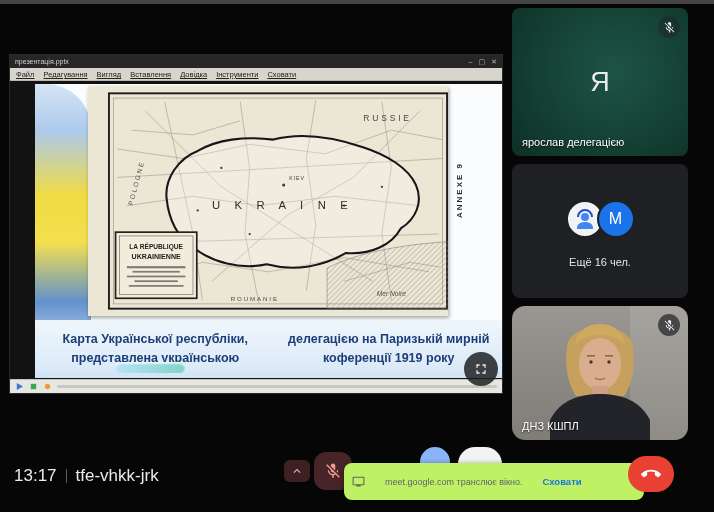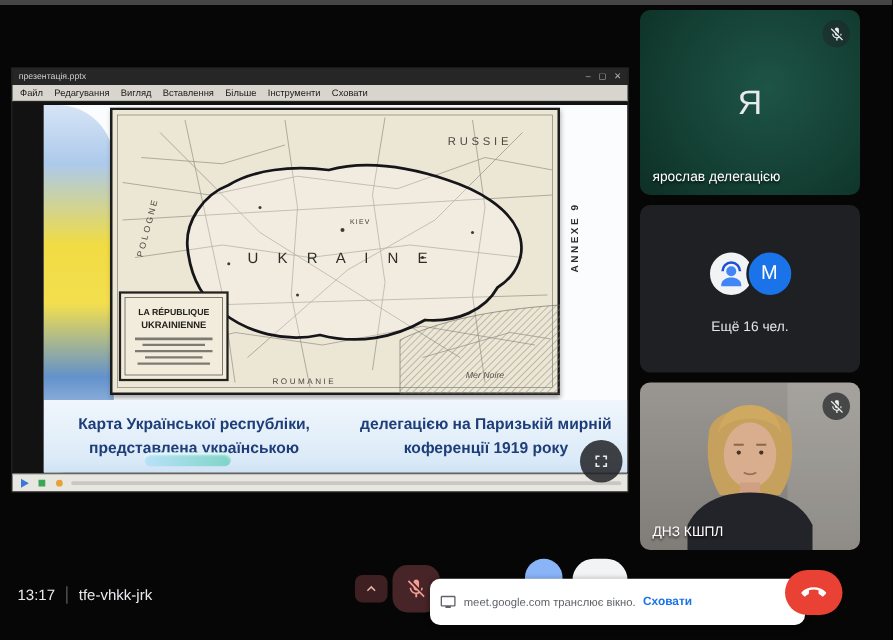--- a/index.html
+++ b/index.html
@@ -8,32 +8,32 @@
     position:relative; width:714px; height:512px; background:#060606;
     overflow:hidden; font-family:"Liberation Sans", sans-serif;
   }
   .top-edge { position:absolute; left:0; top:0; width:100%; height:4px; background:#454545; }
 
   
   .share { position:absolute; left:10px; top:55px; width:492px; height:338px; background:#141414; box-shadow:0 0 0 1px #2a2a2a; }
   .win-title { position:absolute; left:0; top:0; right:0; height:13px; background:#262626; color:#cfcfcf; font-size:7px; line-height:13px; padding:0 5px; display:flex; }
   .win-title .spacer { flex:1; }
   .win-ctl { color:#b5b5b5; font-size:7px; margin-left:6px; cursor:default; }
-  .win-menu { position:absolute; left:0; top:13px; right:0; height:13px; background:#d8d5ce; border-bottom:1px solid #b9b6ae; font-size:7.5px; line-height:13px; color:#22211e; display:flex; gap:9px; padding:0 6px; white-space:nowrap; }
+  .win-menu { position:absolute; left:0; top:13px; right:0; height:13px; background:#d8d5ce; border-bottom:1px solid #b9b6ae; font-size:7.5px; line-height:13px; color:#22211e; display:flex; gap:9px; padding:0 6px; white-space:nowrap;text-decoration:underline; }
   .win-content { position:absolute; left:0; top:26px; right:0; bottom:14px; background:#121212; overflow:hidden; }
   .win-bottom { position:absolute; left:0; right:0; bottom:0; height:14px; background:#e8e6e1; border-top:1px solid #c4c2bc; display:flex; align-items:center; gap:5px; padding:0 5px; }
   .mini-icon { width:9px; height:9px; display:inline-block; }
   .mini-track { flex:1; height:3px; background:#c9c7c1; border-radius:2px; }
 
   
   .slide { position:absolute; left:25px; top:3px; width:467px; height:294px; background:#fbfcfe; overflow:hidden; }
   .slide-strip { position:absolute; left:0; top:0; width:56px; height:100%;
     background:linear-gradient(180deg,#d4e3f5 0%,#a9c7ea 16%,#f0da3a 38%,#f3de45 54%,#5b8cc9 74%,#cfe0f4 94%);
     border-top-right-radius:45px; border-bottom-right-radius:45px; opacity:.95; }
-  .map-wrap { position:absolute; left:53px; top:2px; width:360px; height:230px; background:#ece6d4; box-shadow:1px 2px 4px rgba(0,0,0,.35); }
+  .map-wrap { position:absolute; left:53px; top:2px; width:360px; height:230px; background:#ece6d4; box-shadow:1px 2px 4px rgba(0,0,0,.35);padding-left:20px; }
   .map-svg { display:block; width:100%; height:100%; }
   .annexe { position:absolute; left:420px; top:78px; writing-mode:vertical-rl; transform:rotate(180deg);
     font-size:8px; font-weight:bold; letter-spacing:2px; color:#2a2a2a; }
   .caption { position:absolute; left:0; right:0; top:236px; height:58px;
     background:linear-gradient(180deg,#f0f6fc 0%,#dcebf8 80%,#cfe2f4 100%);
     display:flex; flex-direction:row; justify-content:center; align-items:center;
     color:#1d3e79; font-size:12.5px; font-weight:bold; line-height:1.55; text-align:center; }
   .caption-pill { position:absolute; left:80px; bottom:5px; width:70px; height:11px; border-radius:6px;
     background:linear-gradient(90deg,#b9e2f8,#7fd4c8); box-shadow:inset 0 2px 2px rgba(255,255,255,.8); }
 
@@ -48,36 +48,36 @@
   .tile-initial { color:#e8eaed; font-size:27px; }
   .tile-name { position:absolute; left:10px; bottom:8px; color:#fff; font-size:11px; text-shadow:0 1px 2px rgba(0,0,0,.7); }
   .mic-off-badge { position:absolute; right:8px; top:8px; width:22px; height:22px; border-radius:50%;
     background:rgba(32,33,36,.45); display:flex; align-items:center; justify-content:center; }
   .tile2 { top:164px; height:134px; background:#1e2023; }
   .avatars { position:absolute; left:0; right:0; top:36px; display:flex; justify-content:center; }
   .av-circle { width:38px; height:38px; border-radius:50%; border:2px solid #1e2023; display:flex; align-items:center; justify-content:center; }
   .av-c1 { background:#f1f3f4; }
   .av-c2 { background:#1a73e8; color:#fff; font-size:16px; margin-left:-7px; }
   .more-label { position:absolute; left:0; right:0; top:92px; text-align:center; color:#e3e5e8; font-size:11px; }
-  .tile3 { top:306px; height:134px; background:linear-gradient(180deg,#9a9792 0%,#807d78 100%); }
+  .tile3 { top:306px; height:134px; background:linear-gradient(180deg,#9a9792 0%,#807d78 100%);border-radius:13px; }
   .webcam { position:absolute; inset:0; }
 
   
   .meet-info { position:absolute; left:14px; top:466px; height:20px; display:flex; align-items:center; gap:9px;
-    color:#e8eaed; font-size:12px; }
+    color:#e8eaed; font-size:17px; }
   .info-divider { width:1px; height:14px; background:rgba(255,255,255,.35); }
   .btn-chevron { position:absolute; left:284px; top:460px; width:26px; height:22px; border-radius:6px;
     background:#3f2022; display:flex; align-items:center; justify-content:center; cursor:pointer; }
   .btn-mic { position:absolute; left:314px; top:452px; width:38px; height:38px; border-radius:12px;
     background:#472427; display:flex; align-items:center; justify-content:center; cursor:pointer; }
   .peek { position:absolute; top:447px; height:34px; border-radius:17px; z-index:1; }
   .peek-blue { left:420px; width:30px; background:#8ab4f8; }
   .peek-white { left:458px; width:44px; background:#f1f3f4; }
-  .popup { position:absolute; left:344px; top:463px; width:300px; height:37px; background:#ffffff; border-radius:8px;
-    box-shadow:0 1px 5px rgba(0,0,0,.45); display:flex; align-items:center; gap:6px; padding:0 8px;
+  .popup { position:absolute; left:344px; top:463px; width:300px; height:37px; background:#bef264; border-radius:8px;
+    box-shadow:0 1px 5px rgba(0,0,0,.45); display:flex; align-items:center; gap:20px; padding:0 8px;
     white-space:nowrap; overflow:hidden; z-index:5; }
   .popup-text { font-size:9px; color:#5f6368; }
   .popup-stop { background:#1a73e8; color:#fff; font-size:9.5px; font-weight:bold; padding:5px 8px; border-radius:5px;
     border:none; cursor:pointer; font-family:inherit; }
   .popup-hide { color:#1a73e8; font-size:9.5px; font-weight:bold; cursor:pointer; }
   .btn-hangup { position:absolute; left:628px; top:456px; width:46px; height:36px; border-radius:18px;
     background:#e94235; display:flex; align-items:center; justify-content:center; z-index:6; cursor:pointer; }
 </style>
 </head>
 <body>
@@ -99,21 +99,21 @@
       <span class="spacer"></span>
       <span class="win-ctl">–</span>
       <span class="win-ctl">▢</span>
       <span class="win-ctl">✕</span>
     </div>
     <div class="win-menu">
       <span>Файл</span>
       <span>Редагування</span>
       <span>Вигляд</span>
       <span>Вставлення</span>
-      <span>Більше</span>
+      <span>Довідка</span>
       <span>Інструменти</span>
       <span>Сховати</span>
     </div>
 
     <div class="win-content">
       <div class="slide">
         <div class="slide-strip"></div>
 
         <div class="map-wrap">
           <svg class="map-svg" viewBox="0 0 360 230">

